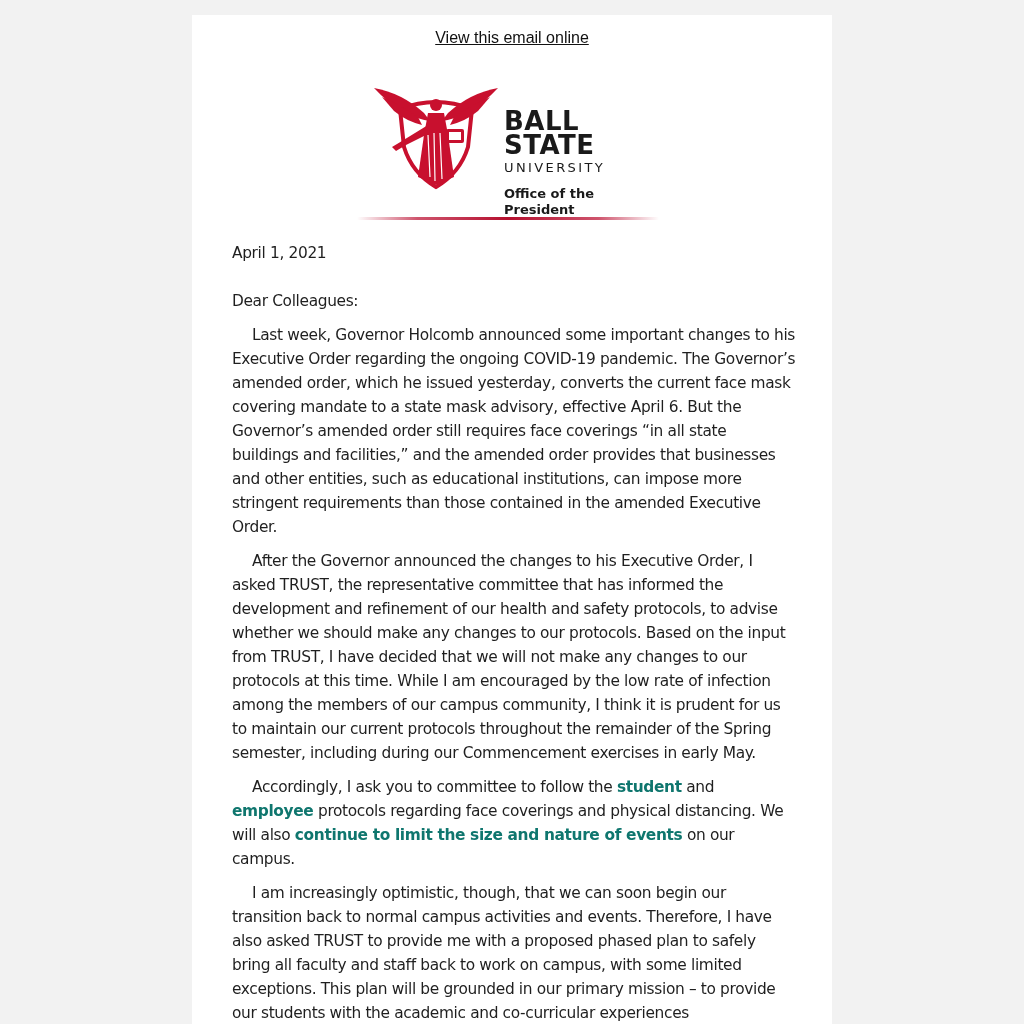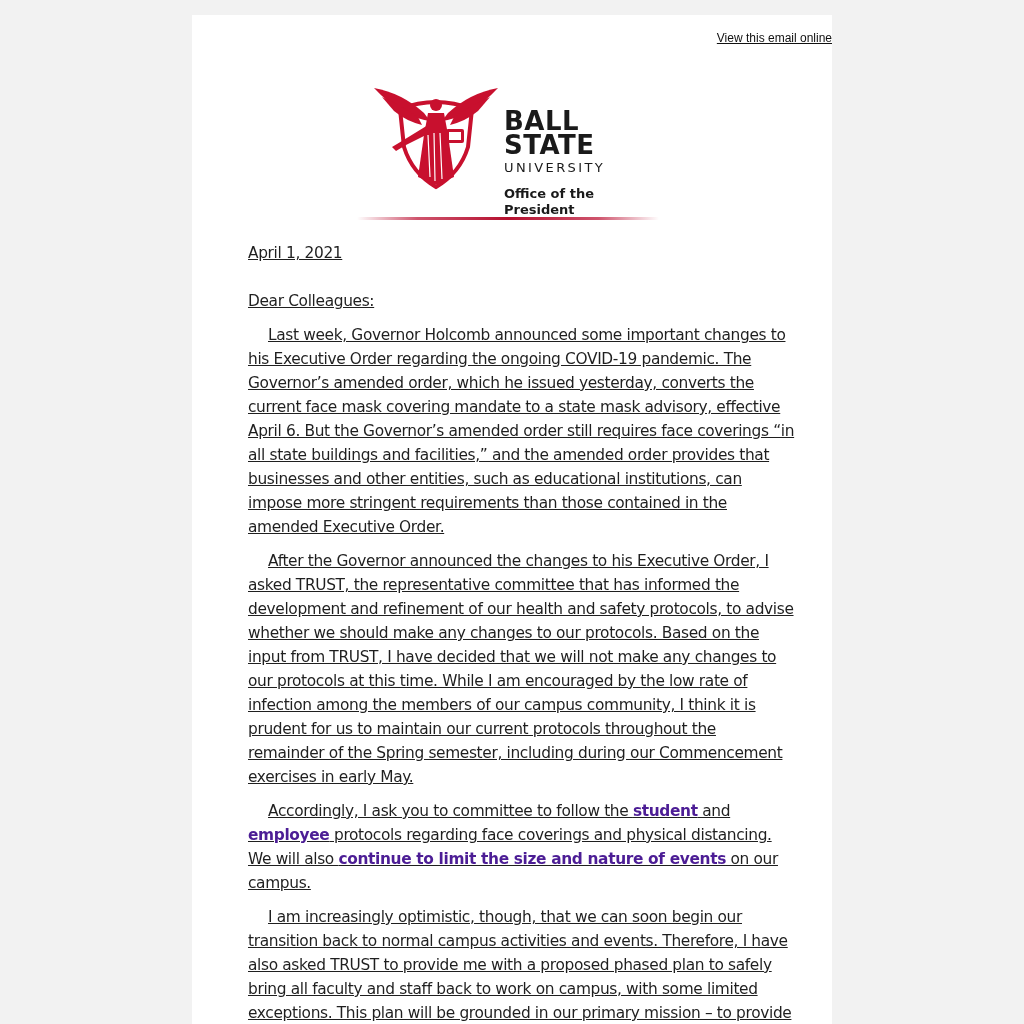--- a/index.html
+++ b/index.html
@@ -16,23 +16,23 @@
       top: 15px;
       width: 640px;
       height: 1040px;
       background: #ffffff;
     }
     .view-online {
       position: absolute;
       left: 0;
       top: 15px;
       width: 640px;
-      text-align: right;
+      text-align: center;
       font-family: "Liberation Sans", sans-serif;
-      font-size: 12px;
+      font-size: 16px;
       line-height: 16px;
     }
     .view-online a {
       color: #111111;
       text-decoration: underline;
     }
     .logo {
       position: absolute;
       left: 180px;
       top: 70px;
@@ -84,31 +84,30 @@
       left: 40px;
       top: 226px;
       width: 564px;
       font-family: "DejaVu Sans", sans-serif;
       font-size: 15.4px;
       line-height: 24px;
       color: #1f1f1f;
       letter-spacing: -0.35px;
     }
     .body-text p {
-      margin: 0 0 10px 16px;
-      text-decoration: underline;
+      margin: 0 0 10px 0;
     }
     .date-line {
       margin-bottom: 24px !important;
     }
     .indent {
       text-indent: 20px;
     }
     .hl-link {
-      color: #4c1d95;
+      color: #0f766e;
       font-weight: bold;
       text-decoration: none;
     }
   </style>
 </head>
 <body>
 
 <div class="email-card">
 
   <div class="view-online">

